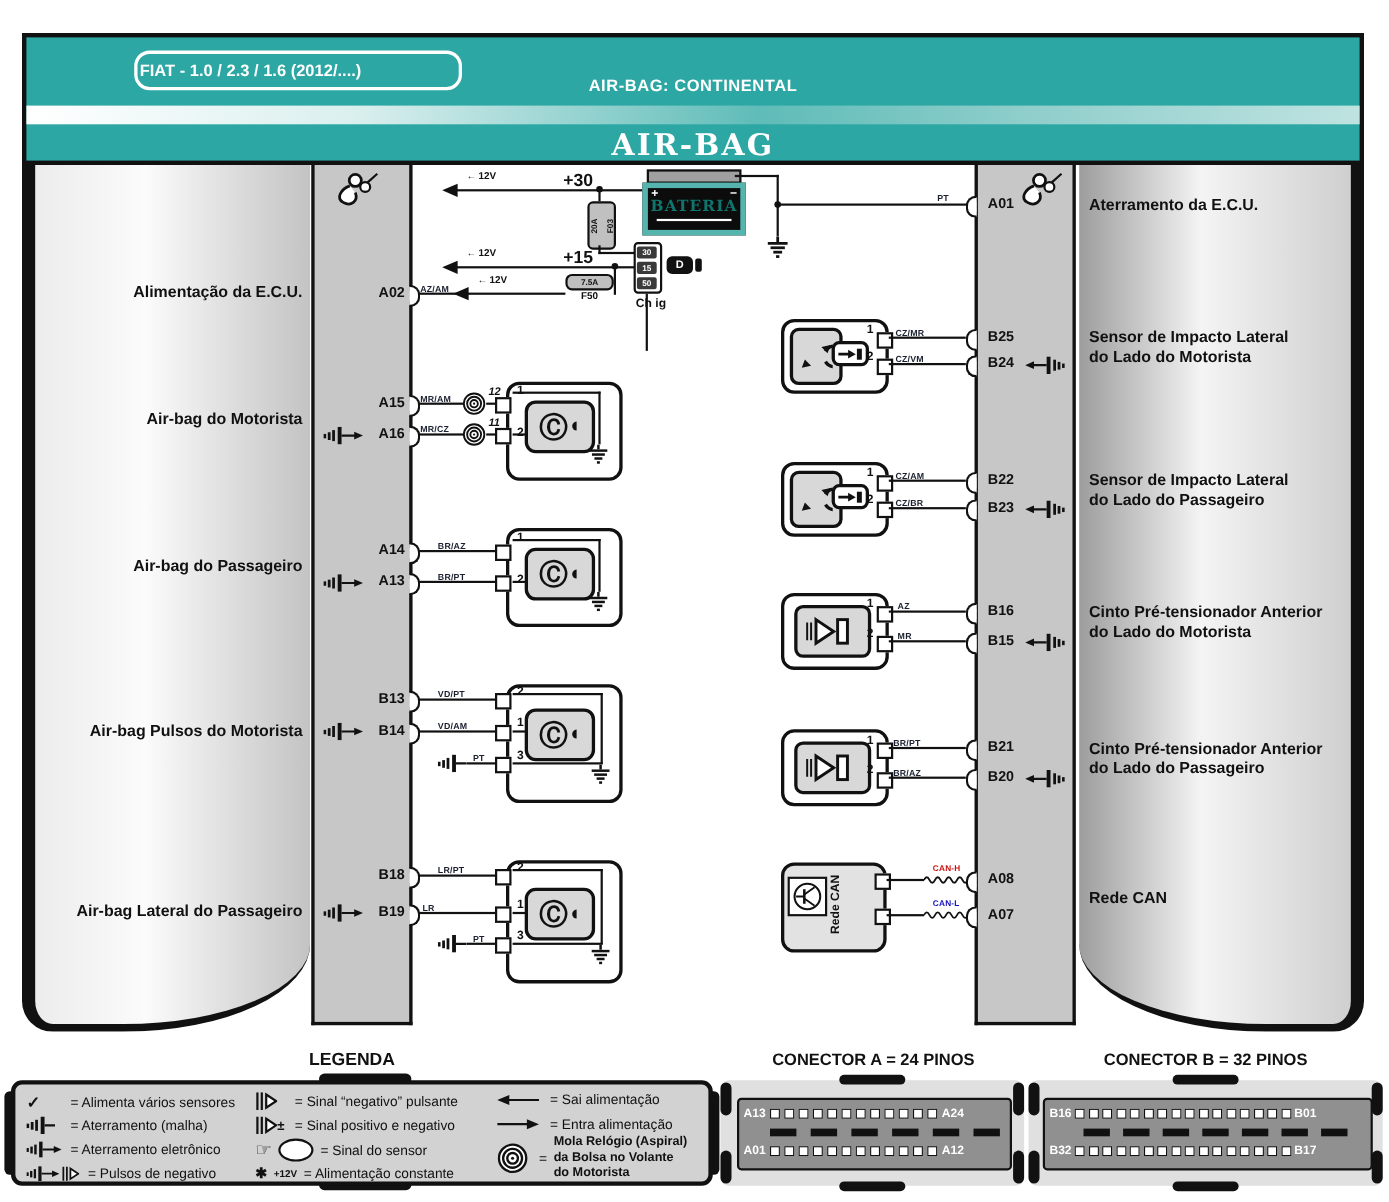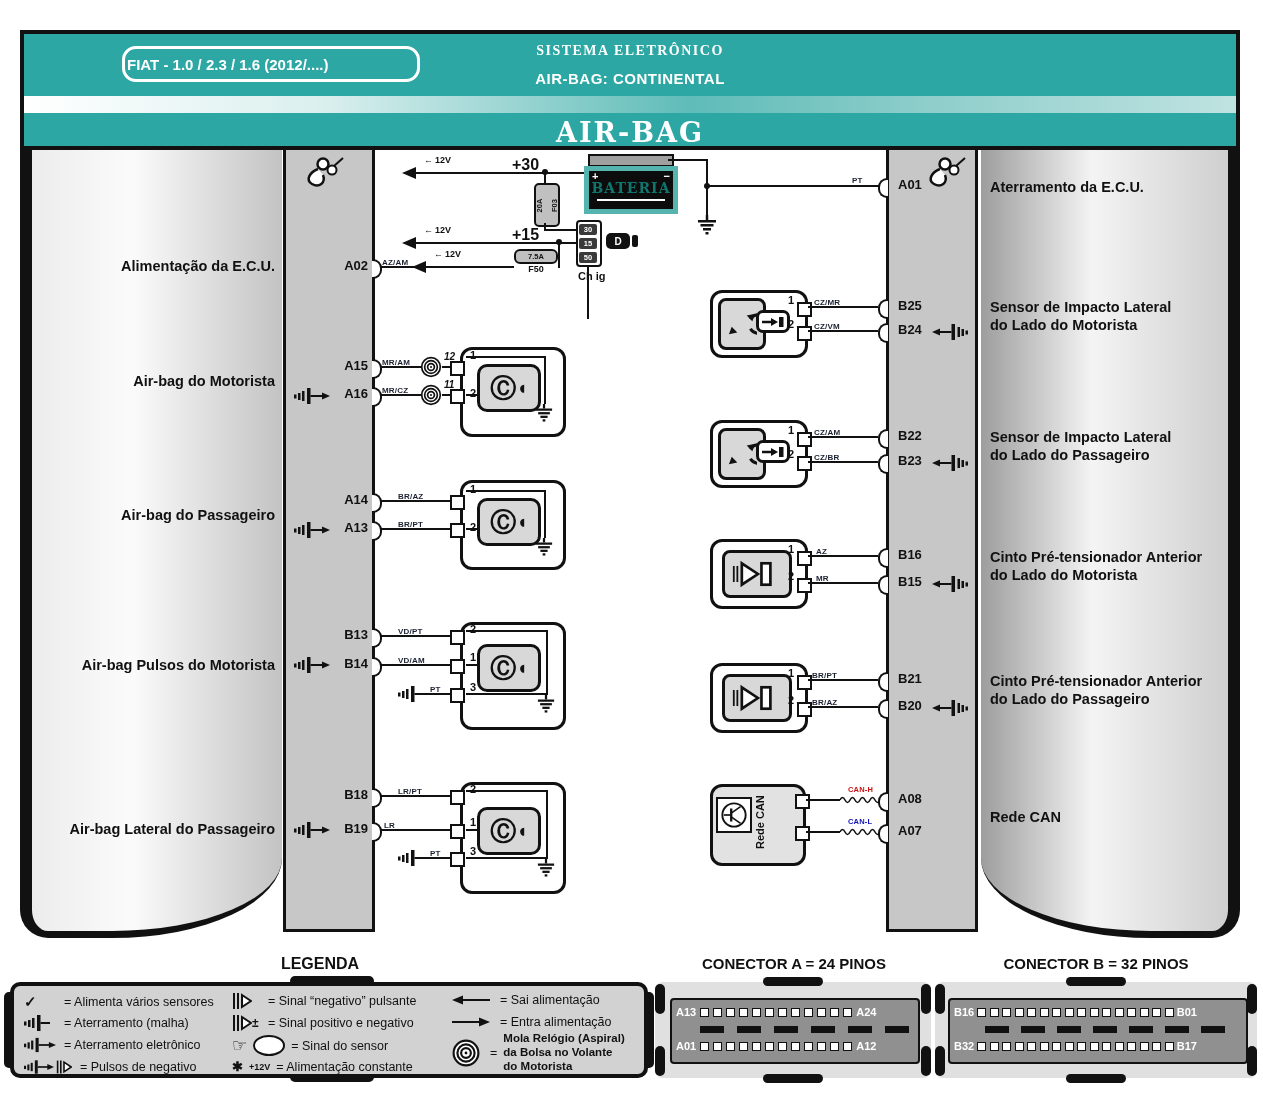--- a/index.html
+++ b/index.html
@@ -36,21 +36,20 @@
   .rot{transform:rotate(-90deg);font-size:7.5px;font-weight:bold;}
   .term{position:absolute;width:18px;height:11px;background:#3a3a3a;color:#fff;font-size:7.5px;font-weight:bold;display:flex;align-items:center;justify-content:center;border-radius:2px;}
   svg{display:block;}
 </style>
 </head>
 <body>
 
 <div id="canvas">
 
   <div class="abs" style="left:20px;top:30px;width:1220px;height:120px;background:#2CA7A3;border:4px solid #111;box-sizing:border-box;">
-    <div class="abs" style="left:0;top:9px;width:100%;text-align:center;color:#fff;font-family:'Liberation Serif',serif;font-variant:small-caps;font-weight:bold;font-size:14px;letter-spacing:1.5px;">SISTEMA ELETRÔNICO</div>
     <div class="abs" style="left:0;top:36px;width:100%;text-align:center;color:#fff;font-weight:bold;font-size:15px;letter-spacing:.5px;">AIR-BAG: CONTINENTAL</div>
     <div class="abs" style="left:98px;top:12px;width:292px;height:30px;border:3px solid #fff;border-radius:14px;display:flex;align-items:center;">
       <span style="color:#fff;font-weight:bold;font-size:15px;margin-left:2px;white-space:nowrap;">FIAT - 1.0 / 2.3 / 1.6 (2012/....)</span>
     </div>
     <div class="abs" style="left:0;top:62px;width:100%;height:17px;background:linear-gradient(90deg,#ffffff 0%,#d9efee 25%,#5fbcb8 55%,#8fcecb 75%,#bfe3e1 100%);"></div>
     <div class="abs" style="left:0;top:83px;width:100%;text-align:center;color:#fff;font-family:'DejaVu Serif',serif;font-weight:bold;font-size:27px;letter-spacing:2px;">AIR-BAG</div>
   </div>
 
   <div class="abs" style="left:20px;top:150px;width:262px;height:788px;background:linear-gradient(90deg,#ececec 0%,#fbfbfb 40%,#c3c3c3 100%);border-left:12px solid #111;border-bottom:7px solid #111;border-bottom-left-radius:28px;border-bottom-right-radius:170px 80px;box-sizing:border-box;"></div>
   <div class="abs" style="left:981px;top:150px;width:259px;height:788px;background:linear-gradient(90deg,#9d9d9d 0%,#f4f4f4 45%,#cfcfcf 100%);border-right:12px solid #111;border-bottom:7px solid #111;border-bottom-right-radius:28px;border-bottom-left-radius:170px 80px;box-sizing:border-box;"></div>

